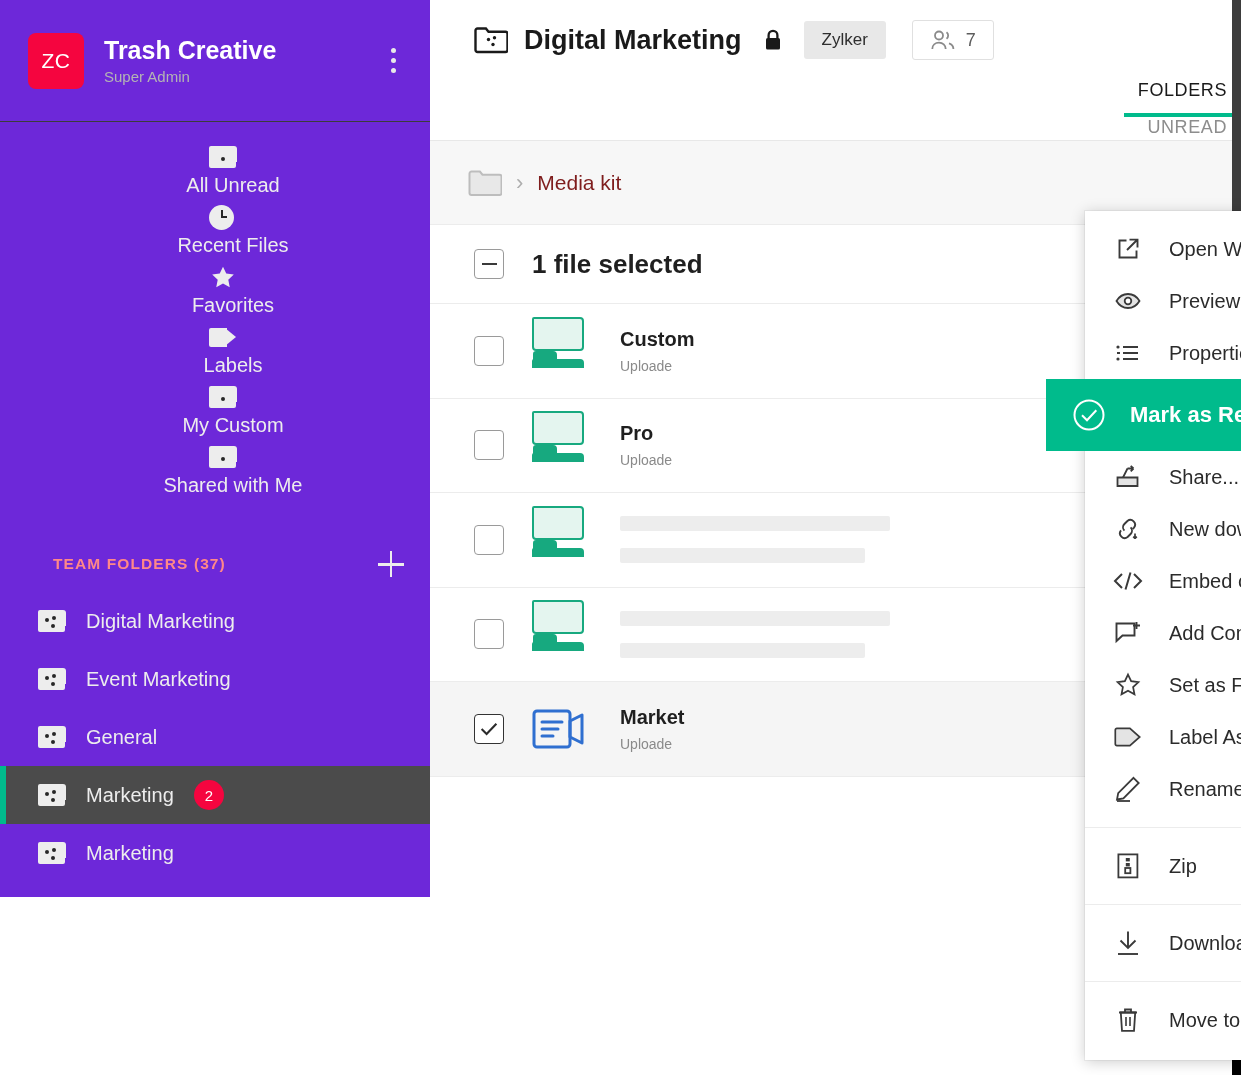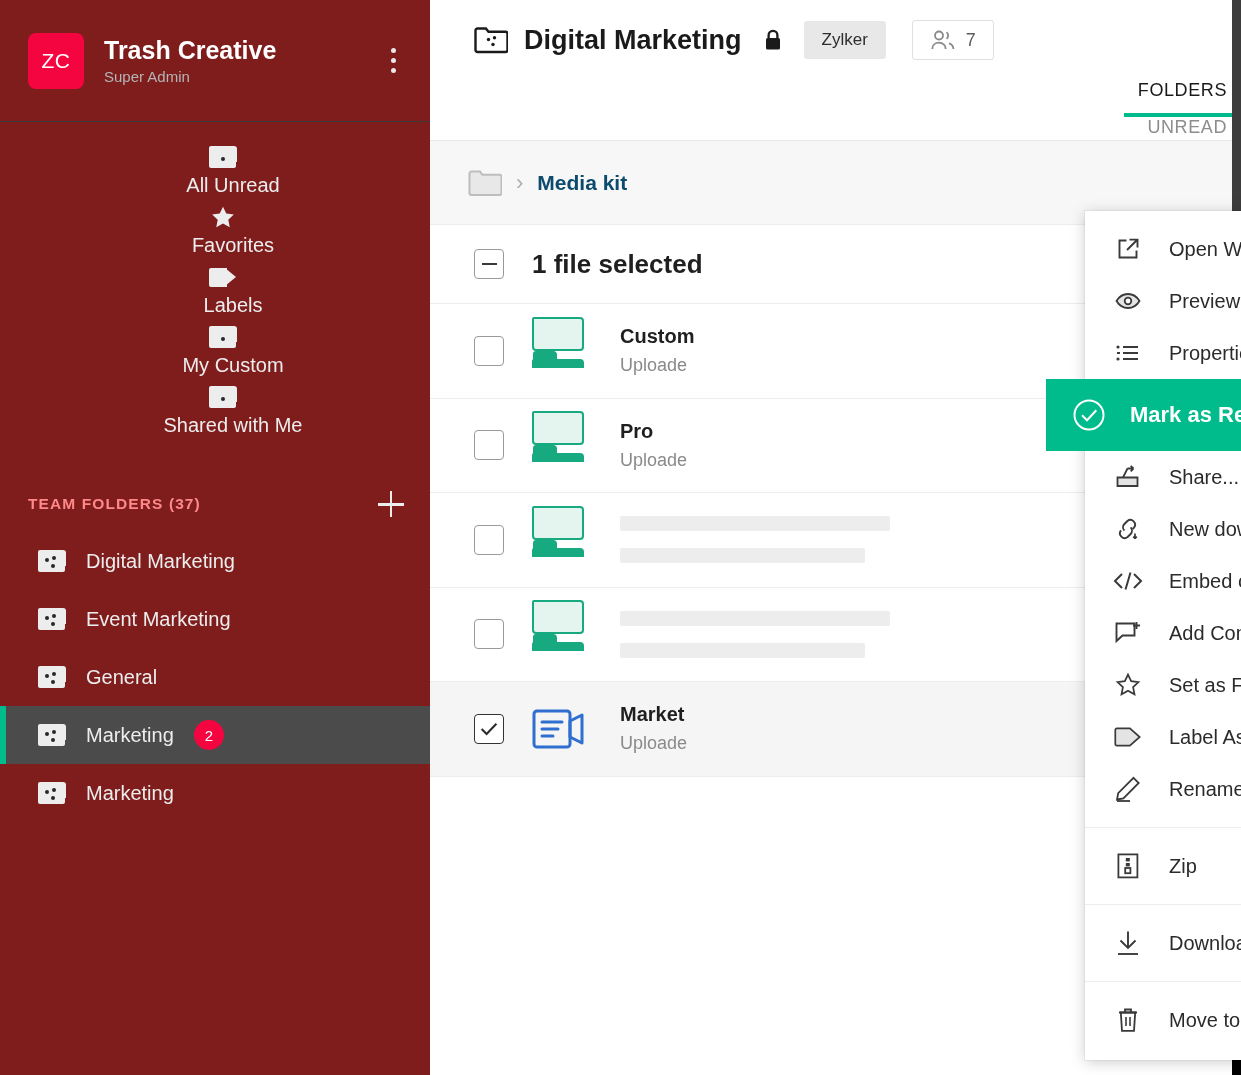--- a/index.html
+++ b/index.html
@@ -6,22 +6,22 @@
   html, body {
     width: 1241px; height: 1075px;
     font-family: "Liberation Sans", sans-serif;
     background: #ffffff;
     overflow: hidden;
   }
   .app { position: relative; width: 1241px; height: 1075px; display: flex; }
 
   
   .sidebar {
-    width: 430px; height: 1075px;
-    background: #7f1d1d;
+    width: 430px; height: 897px;
+    background: #6d28d9;
     color: #f1f1f1;
     flex: 0 0 430px;
     position: relative;
   }
   .side-head {
     height: 122px;
     display: flex; align-items: center;
     padding: 0 22px 0 28px;
     border-bottom: 1px solid #3c3c3c;
   }
@@ -49,20 +49,21 @@
     padding-left: 22px; cursor: pointer; flex-direction: column;
   }
   .nav-ico { width: 34px; flex: 0 0 34px; display: flex; align-items: center; justify-content: flex-start; }
   .nav-label { font-size: 20px; color: #ededed; margin-left: 14px; }
 
   .tf-head {
     display: flex; align-items: center; justify-content: space-between;
     padding: 0 26px 0 28px;
     height: 56px;
     margin-top: 36px;
+    margin-left: 25px;
   }
   .tf-title { font-size: 15.5px; letter-spacing: 1.1px; color: #f88; font-weight: bold; }
   .tf-plus {
     width: 26px; height: 26px; position: relative; cursor: pointer;
   }
   .tf-plus:before, .tf-plus:after {
     content: ""; position: absolute; background: #ededed;
   }
   .tf-plus:before { left: 0; top: 12px; width: 26px; height: 2.5px; }
   .tf-plus:after { top: 0; left: 11.75px; height: 26px; width: 2.5px; }
@@ -161,21 +162,21 @@
     content: ""; position: absolute; left: 0; right: 0; bottom: 0; height: 4px; background: #00bb8c;
   }
   .tab-rule { height: 1px; background: #e8e8e8; }
 
   .crumb-bar {
     height: 84px; background: #f7f7f7;
     display: flex; align-items: center; padding-left: 38px;
     border-bottom: 1px solid #ececec;
   }
   .crumb-sep { margin: 0 14px; color: #aeaeae; font-size: 22px; }
-  .crumb-cur { font-size: 21px; font-weight: bold; color: #0c4a6e; cursor: pointer; }
+  .crumb-cur { font-size: 21px; font-weight: normal; color: #7f1d1d; cursor: pointer; }
 
   .sel-bar {
     height: 79px; display: flex; align-items: center; padding-left: 44px;
     border-bottom: 1px solid #ececec;
   }
   .sel-text { font-size: 26px; font-weight: bold; color: #1f1f1f; margin-left: 28px; }
   .cb {
     width: 30px; height: 30px; border: 1.6px solid #9a9a9a; border-radius: 4px;
     background: #fff; display: flex; align-items: center; justify-content: center;
     cursor: pointer; flex: 0 0 30px;
@@ -187,21 +188,21 @@
   .rows { position: relative; }
   .row {
     height: 94.5px; display: flex; align-items: center;
     border-bottom: 1px solid #ececec; padding-left: 44px;
     position: relative;
   }
   .row.selected { background: #f5f5f5; }
   .row-icon { margin-left: 28px; flex: 0 0 56px; }
   .row-text { margin-left: 32px; flex: 1; min-width: 0; }
   .row-name { font-size: 20px; font-weight: bold; color: #1f1f1f; white-space: nowrap; }
-  .row-sub { font-size: 18px; color: #8a8a8a; margin-top: 7px; white-space: nowrap; }
+  .row-sub { font-size: 14px; color: #8a8a8a; margin-top: 7px; white-space: nowrap; }
   .sk { height: 15px; background: #ededed; border-radius: 2px; }
   .sk.w1 { width: 270px; }
   .sk.w2 { width: 245px; margin-top: 17px; }
   .draft-badge {
     position: absolute; right: 47px; top: 50%; transform: translateY(-50%);
     background: #4285f4; color: #fff; font-size: 16px;
     padding: 6px 12px; border-radius: 2px; letter-spacing: .4px;
   }
 
   
@@ -281,20 +282,26 @@
         <span class="nav-ico">
           <span class="fold one">
               <span class="tab"></span>
               <span class="body"></span>
               <span class="dot"></span>
             </span>
         </span>
         <span class="nav-label">All Unread</span>
       </div>
 
+      <div class="nav-item">
+        <span class="nav-ico">
+            <span class="clock"></span>
+          </span>
+        <span class="nav-label">Recent Files</span>
+      </div>
 
       <div class="nav-item">
         <span class="nav-ico">
           <svg class="star-g" viewBox="0 0 24 24">
               <path fill="#ededed" d="M12 2.4l2.9 6.1 6.7.9-4.9 4.6 1.3 6.6L12 17.4 6 20.6l1.3-6.6L2.4 9.4l6.7-.9z"></path>
             </svg>
         </span>
         <span class="nav-label">Favorites</span>
       </div>
 

